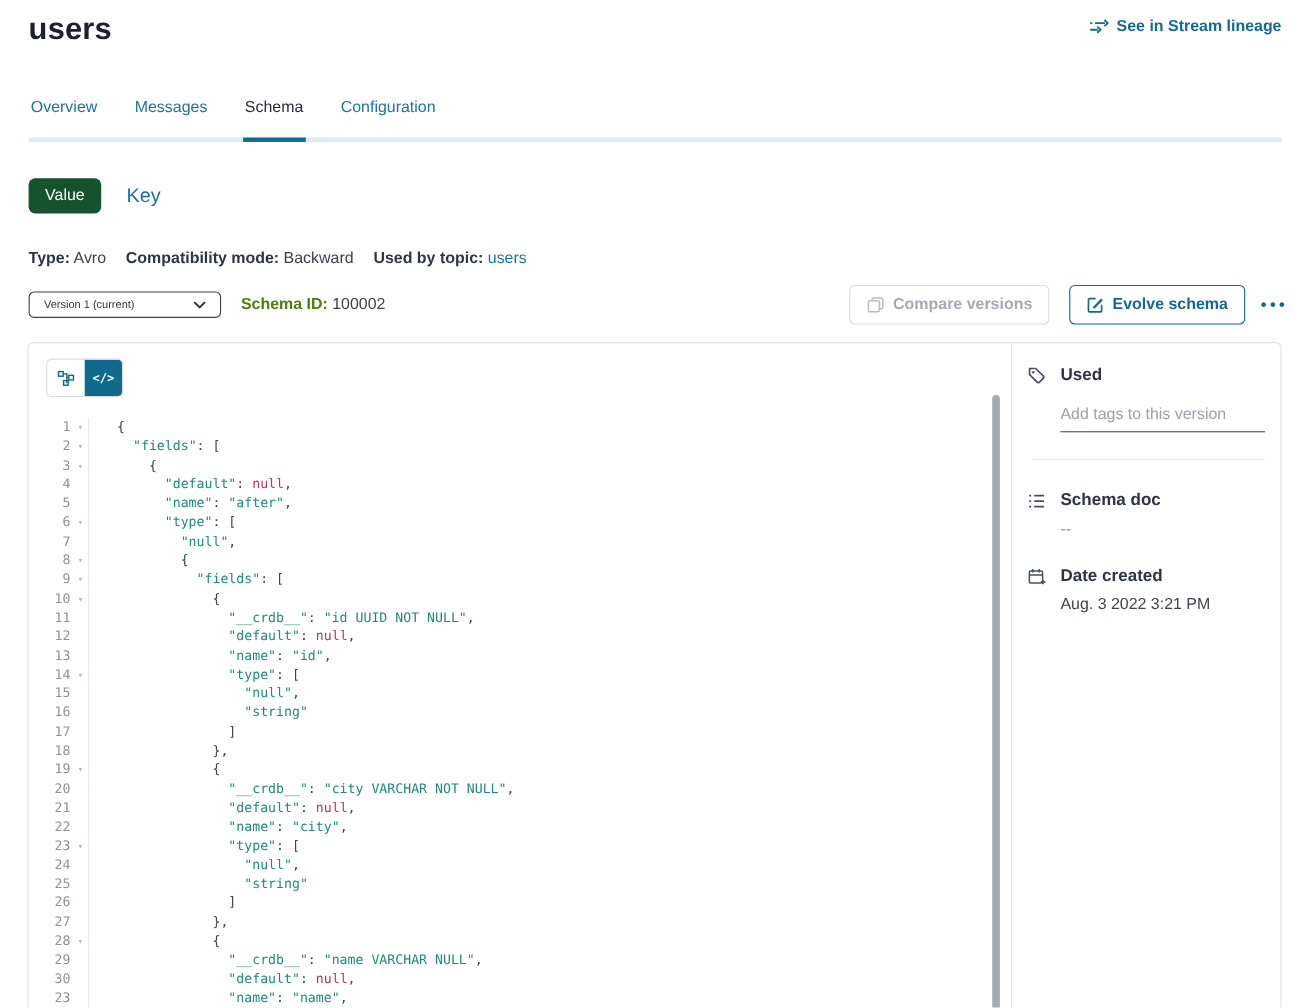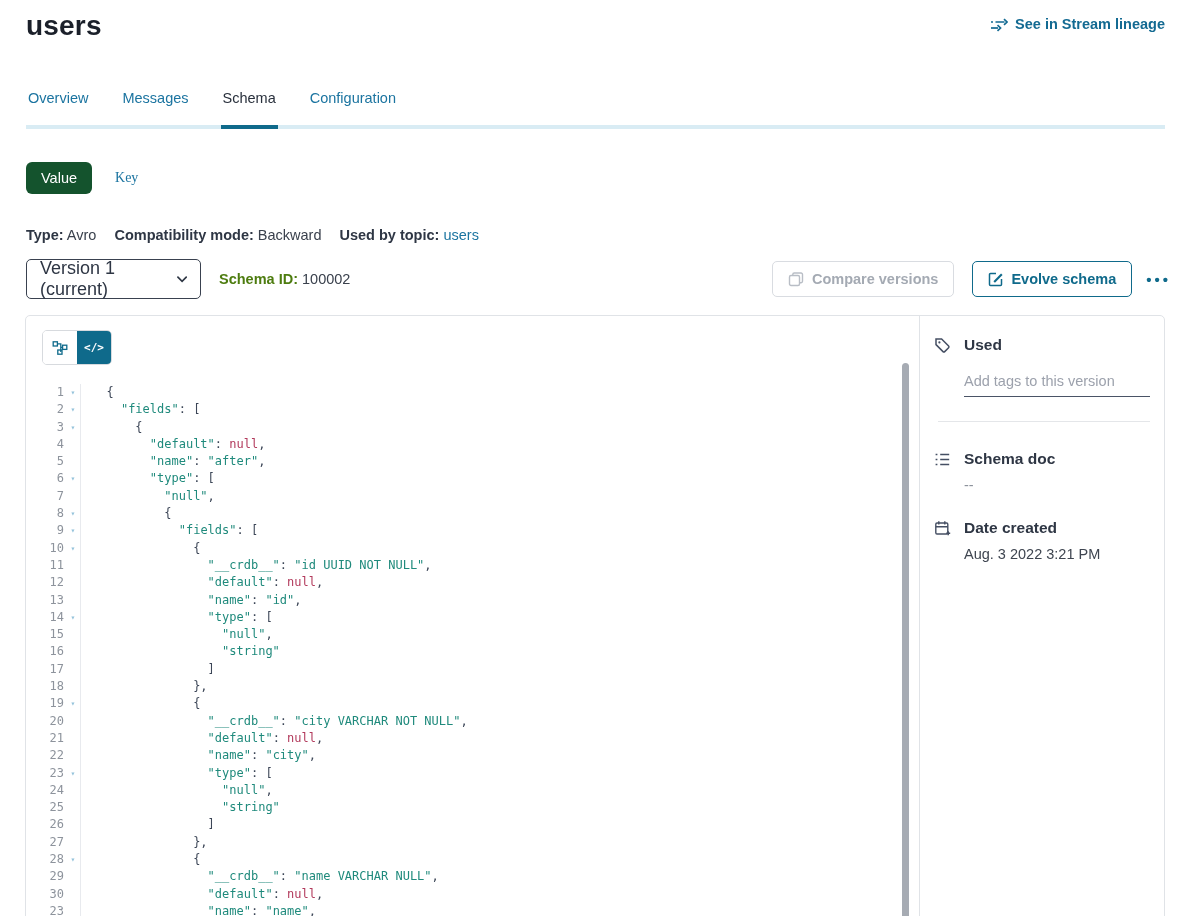--- a/index.html
+++ b/index.html
@@ -3,46 +3,46 @@
 <meta charset="utf-8">
 <style>
   * { margin:0; padding:0; box-sizing:border-box; }
   html,body { width:1189px; height:916px; background:#fff; overflow:hidden;
     font-family:"Liberation Sans", sans-serif; color:#3a414d; }
 
   
   .header { display:flex; justify-content:space-between; align-items:flex-start;
     padding:10px 24px 0 26px; }
   .page-title { font-size:28px; font-weight:700; color:#1b202a; letter-spacing:.2px; }
-  .lineage-link { display:flex; align-items:flex-end; gap:7px; margin-top:6px;
+  .lineage-link { display:flex; align-items:center; gap:7px; margin-top:6px;
     color:#136a92; font-size:14.5px; font-weight:600; cursor:pointer; }
 
   
   .tabs { margin:48px 24px 0 26px; border-bottom:4px solid #d9ecf4; display:flex; gap:30px; }
   .tab { font-size:14.5px; font-weight:400; color:#1b74a0; padding:0 2px 19px 2px; cursor:pointer; }
   .tab.active { color:#29303c; border-bottom:4px solid #0f6a8b; margin-bottom:-4px; }
 
   
   .toggle-row { margin:33px 26px 0; display:flex; align-items:center; }
   .toggle-active { background:#14532d; color:#fff; font-size:14.5px; padding:8px 15px;
     border:none; border-radius:6px; cursor:pointer; }
-  .toggle-inactive { background:none; border:none; color:#1b74a0; font-size:14px;
-    margin-left:23px; cursor:pointer;font-family:Liberation Serif, serif; }
+  .toggle-inactive { background:none; border:none; color:#1b74a0; font-size:18px;
+    margin-left:23px; cursor:pointer; }
 
   
   .meta-row { margin:33px 26px 0; display:flex; gap:18px; font-size:14.5px; }
   .meta-item b { color:#2e3644; font-weight:700; }
   .meta-item span.val { color:#3a414d; }
   .meta-item a { color:#1b74a0; text-decoration:none; cursor:pointer; }
 
   
   .version-bar { margin:16px 18px 0 26px; display:flex; align-items:center; }
-  .version-select { width:175px; height:40px; border:1px solid #39414f; border-radius:5px;
+  .version-select { width:175px; height:24px; border:1px solid #39414f; border-radius:5px;
     display:flex; align-items:center; justify-content:space-between; padding:0 13px;
-    font-size:18px; color:#2e3644; cursor:pointer; }
+    font-size:10px; color:#2e3644; cursor:pointer; }
   .schema-id { margin-left:18px; font-size:14.5px; }
   .schema-id b { color:#4d7c0f; font-weight:700; }
   .spacer { flex:1; }
   .btn { height:36px; border-radius:5px; display:flex; align-items:center; gap:8px;
     padding:0 15px; font-size:14.5px; font-weight:600; background:#fff; cursor:pointer; }
   .btn-disabled { border:1px solid #d9dce1; color:#a4aab3;margin-left:24px; }
   .btn-primary-outline { border:1px solid #0f6a8b; color:#0f6a8b; margin-left:18px; }
   .more-dots { margin-left:14px; color:#0f6a8b; font-size:15px; font-weight:700;
     letter-spacing:3px; cursor:pointer; line-height:1; }
 

